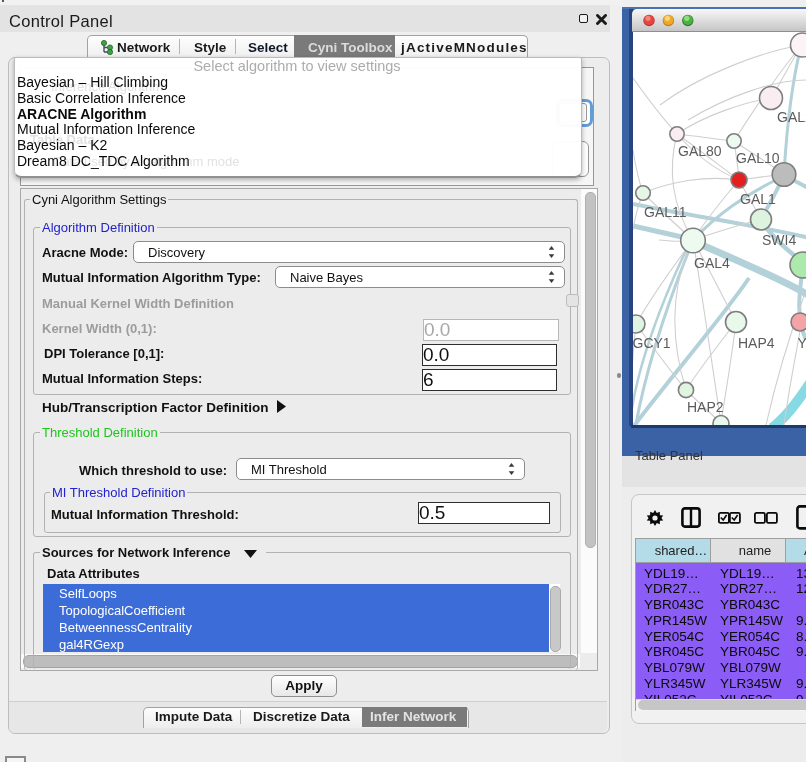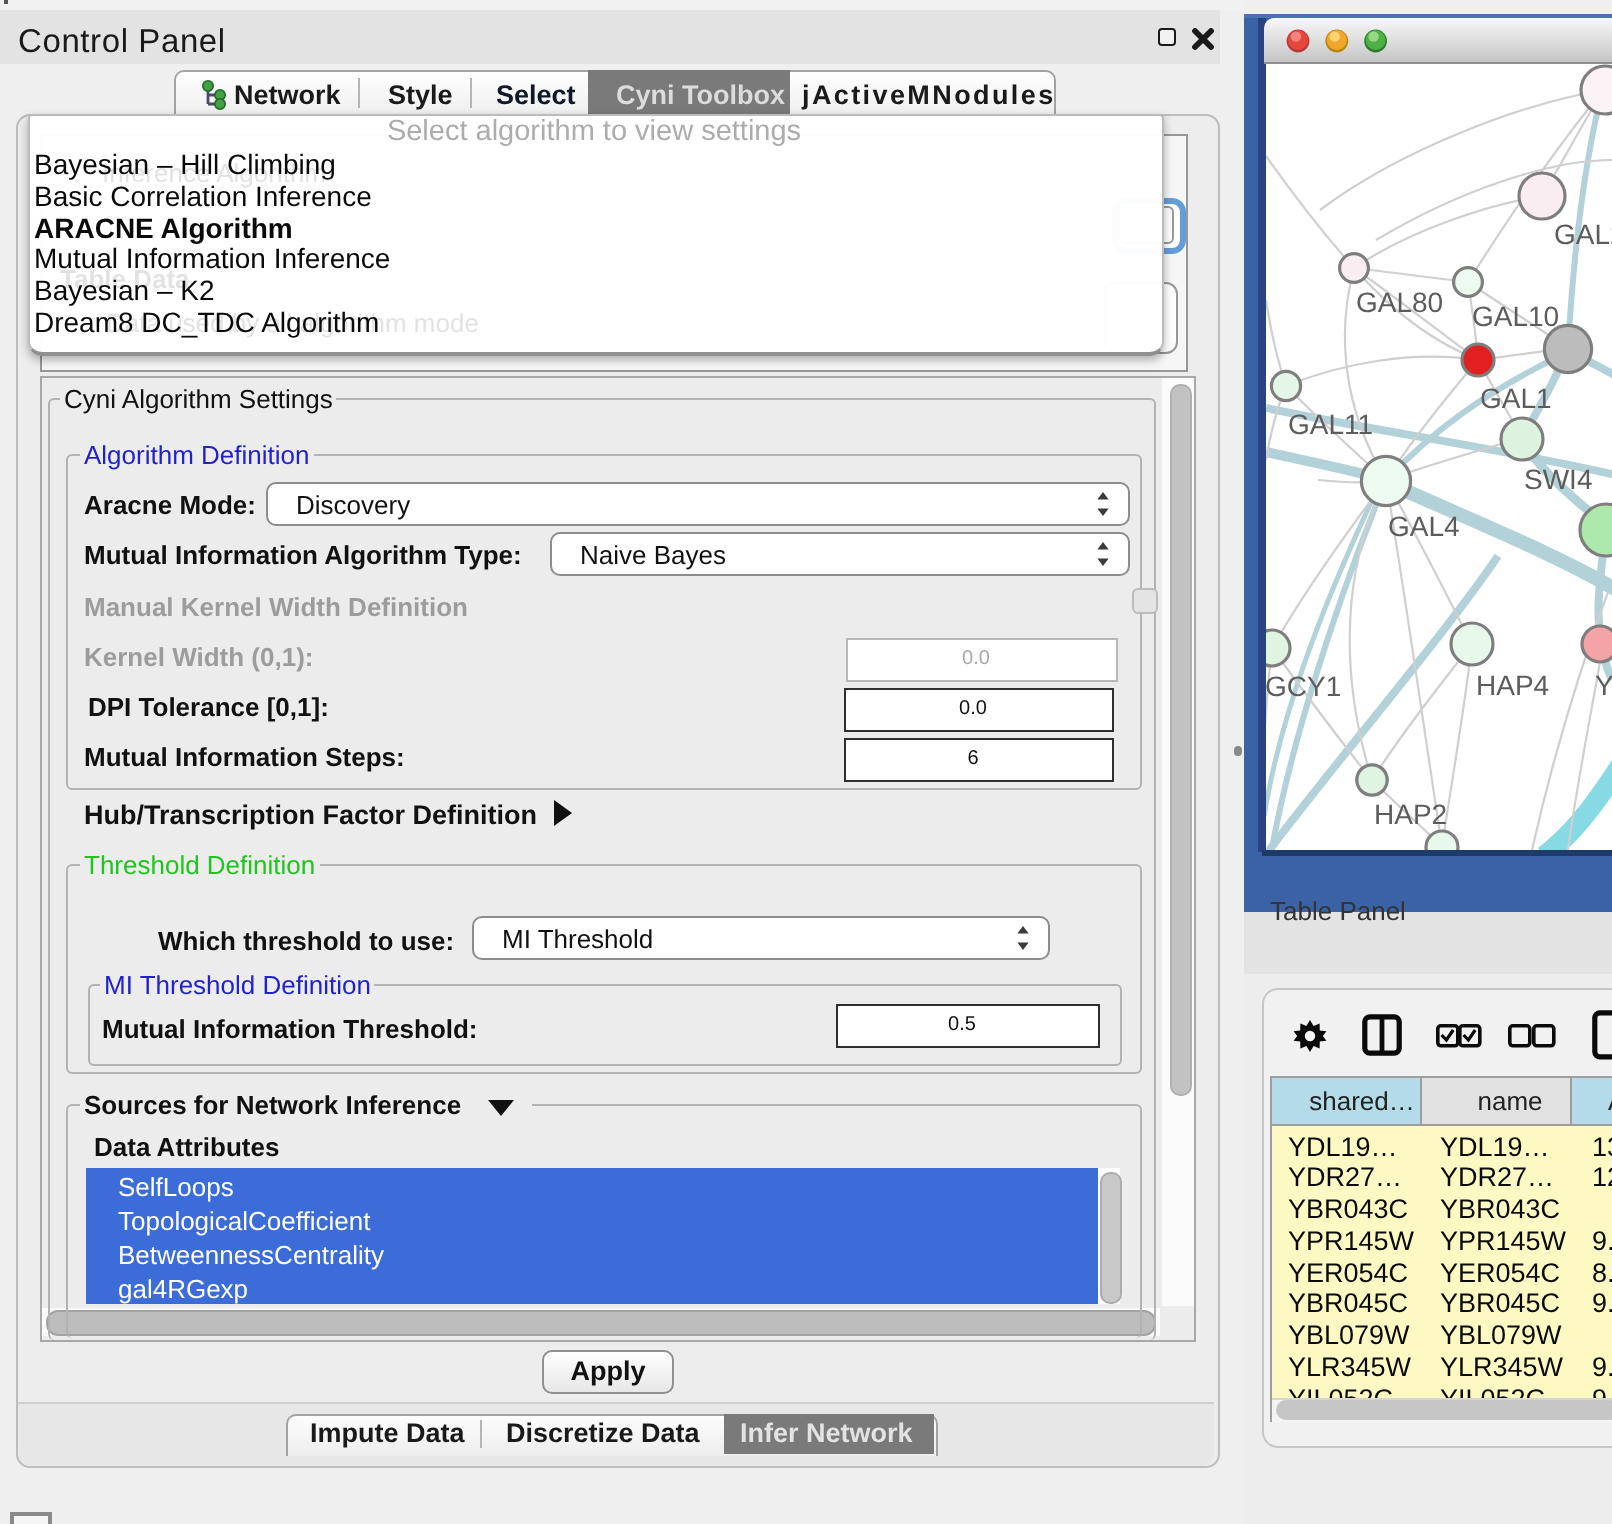--- a/index.html
+++ b/index.html
@@ -4,21 +4,21 @@
 <style>
   html,body{margin:0;padding:0;}
   body{width:806px;height:762px;position:relative;overflow:hidden;
        font-family:"Liberation Sans",sans-serif;background:#efefef;}
   .abs{position:absolute;}
   .lbl{font-size:13px;font-weight:bold;color:#111;}
   .dis{color:#9c9c9c;}
   .combo{position:absolute;background:#fff;border:1px solid #8c8c8c;border-radius:5px;
          font-size:13px;color:#111;}
   .combo .txt{position:absolute;left:14px;top:3px;}
-  .fld{position:absolute;background:#fff;font-size:10px;text-align:center;}
+  .fld{position:absolute;background:#fff;font-size:19px;text-align:left;}
   .grp{position:absolute;border:1px solid #b2b2b2;border-radius:3px;}
   .gt{position:absolute;font-size:13px;background:#ececec;padding:0 2px;line-height:13px;}
   .arrows{position:absolute;right:8px;top:3px;width:9px;height:14px;}
 </style>
 </head>
 <body>
 
 <div class="abs" style="left:0;top:0;width:622px;height:762px;background:#efefef;"></div>
 <div class="abs" style="left:0;top:0;width:622px;height:5px;background:#f1f1f1;"></div>
 <div class="abs" style="left:2px;top:0;width:2px;height:2px;background:#555;"></div>
@@ -275,21 +275,21 @@
   <path d="M13.8 5.5 L16.2 8 L19.6 3" fill="none" stroke="#0a0a0a" stroke-width="1.6"></path>
 </svg>
 <svg class="abs" style="left:754px;top:512px;" width="24" height="12" viewBox="0 0 24 12">
   <rect x="0.9" y="0.9" width="10" height="10" rx="1.5" fill="none" stroke="#0a0a0a" stroke-width="1.8"></rect>
   <rect x="12.9" y="0.9" width="10" height="10" rx="1.5" fill="none" stroke="#0a0a0a" stroke-width="1.8"></rect>
 </svg>
 <svg class="abs" style="left:796px;top:505px;" width="10" height="25" viewBox="0 0 10 25">
   <rect x="1.4" y="1.4" width="16" height="22" rx="2.5" fill="none" stroke="#0a0a0a" stroke-width="2.6"></rect>
 </svg>
 
-<div class="abs" style="left:635px;top:538px;width:171px;height:172px;background:#fef9c3;border-left:1px solid #9e9e9e;border-top:1px solid #9e9e9e;overflow:hidden;">
+<div class="abs" style="left:635px;top:538px;width:171px;height:172px;background:#8b5cf6;border-left:1px solid #9e9e9e;border-top:1px solid #9e9e9e;overflow:hidden;">
   <div class="abs" style="left:0;top:0;width:74px;height:23px;background:#b4dbe8;border-right:1px solid #9e9e9e;border-bottom:1px solid #9e9e9e;text-align:center;text-indent:16px;font-size:13px;color:#222;line-height:23px;">shared…</div>
   <div class="abs" style="left:75px;top:0;width:74px;height:23px;background:#e1e1e1;border-right:1px solid #9e9e9e;border-bottom:1px solid #9e9e9e;text-align:center;text-indent:14px;font-size:13px;color:#222;line-height:23px;">name</div>
   <div class="abs" style="left:150px;top:0;width:30px;height:23px;background:#b4dbe8;border-bottom:1px solid #9e9e9e;font-size:13px;color:#222;line-height:23px;">
       <span style="position:absolute;left:18px;">A</span>
     </div>
   <div class="abs" style="left:8px;top:26.5px;font-size:13.5px;color:#0a0a0a;line-height:15.75px;">YDL19…<br>YDR27…<br>YBR043C<br>YPR145W<br>YER054C<br>YBR045C<br>YBL079W<br>YLR345W<br>YIL052C</div>
   <div class="abs" style="left:84px;top:26.5px;font-size:13.5px;color:#0a0a0a;line-height:15.75px;">YDL19…<br>YDR27…<br>YBR043C<br>YPR145W<br>YER054C<br>YBR045C<br>YBL079W<br>YLR345W<br>YIL052C</div>
   <div class="abs" style="left:160px;top:26.5px;font-size:13.5px;color:#0a0a0a;line-height:15.75px;">13<br>12<br>&nbsp;<br>9.<br>8.<br>9.<br>&nbsp;<br>9.<br>9.</div>
 
   <div class="abs" style="left:0;top:160px;width:171px;height:12px;background:#f4f4f4;border-top:1px solid #d5d5d5;"></div>

